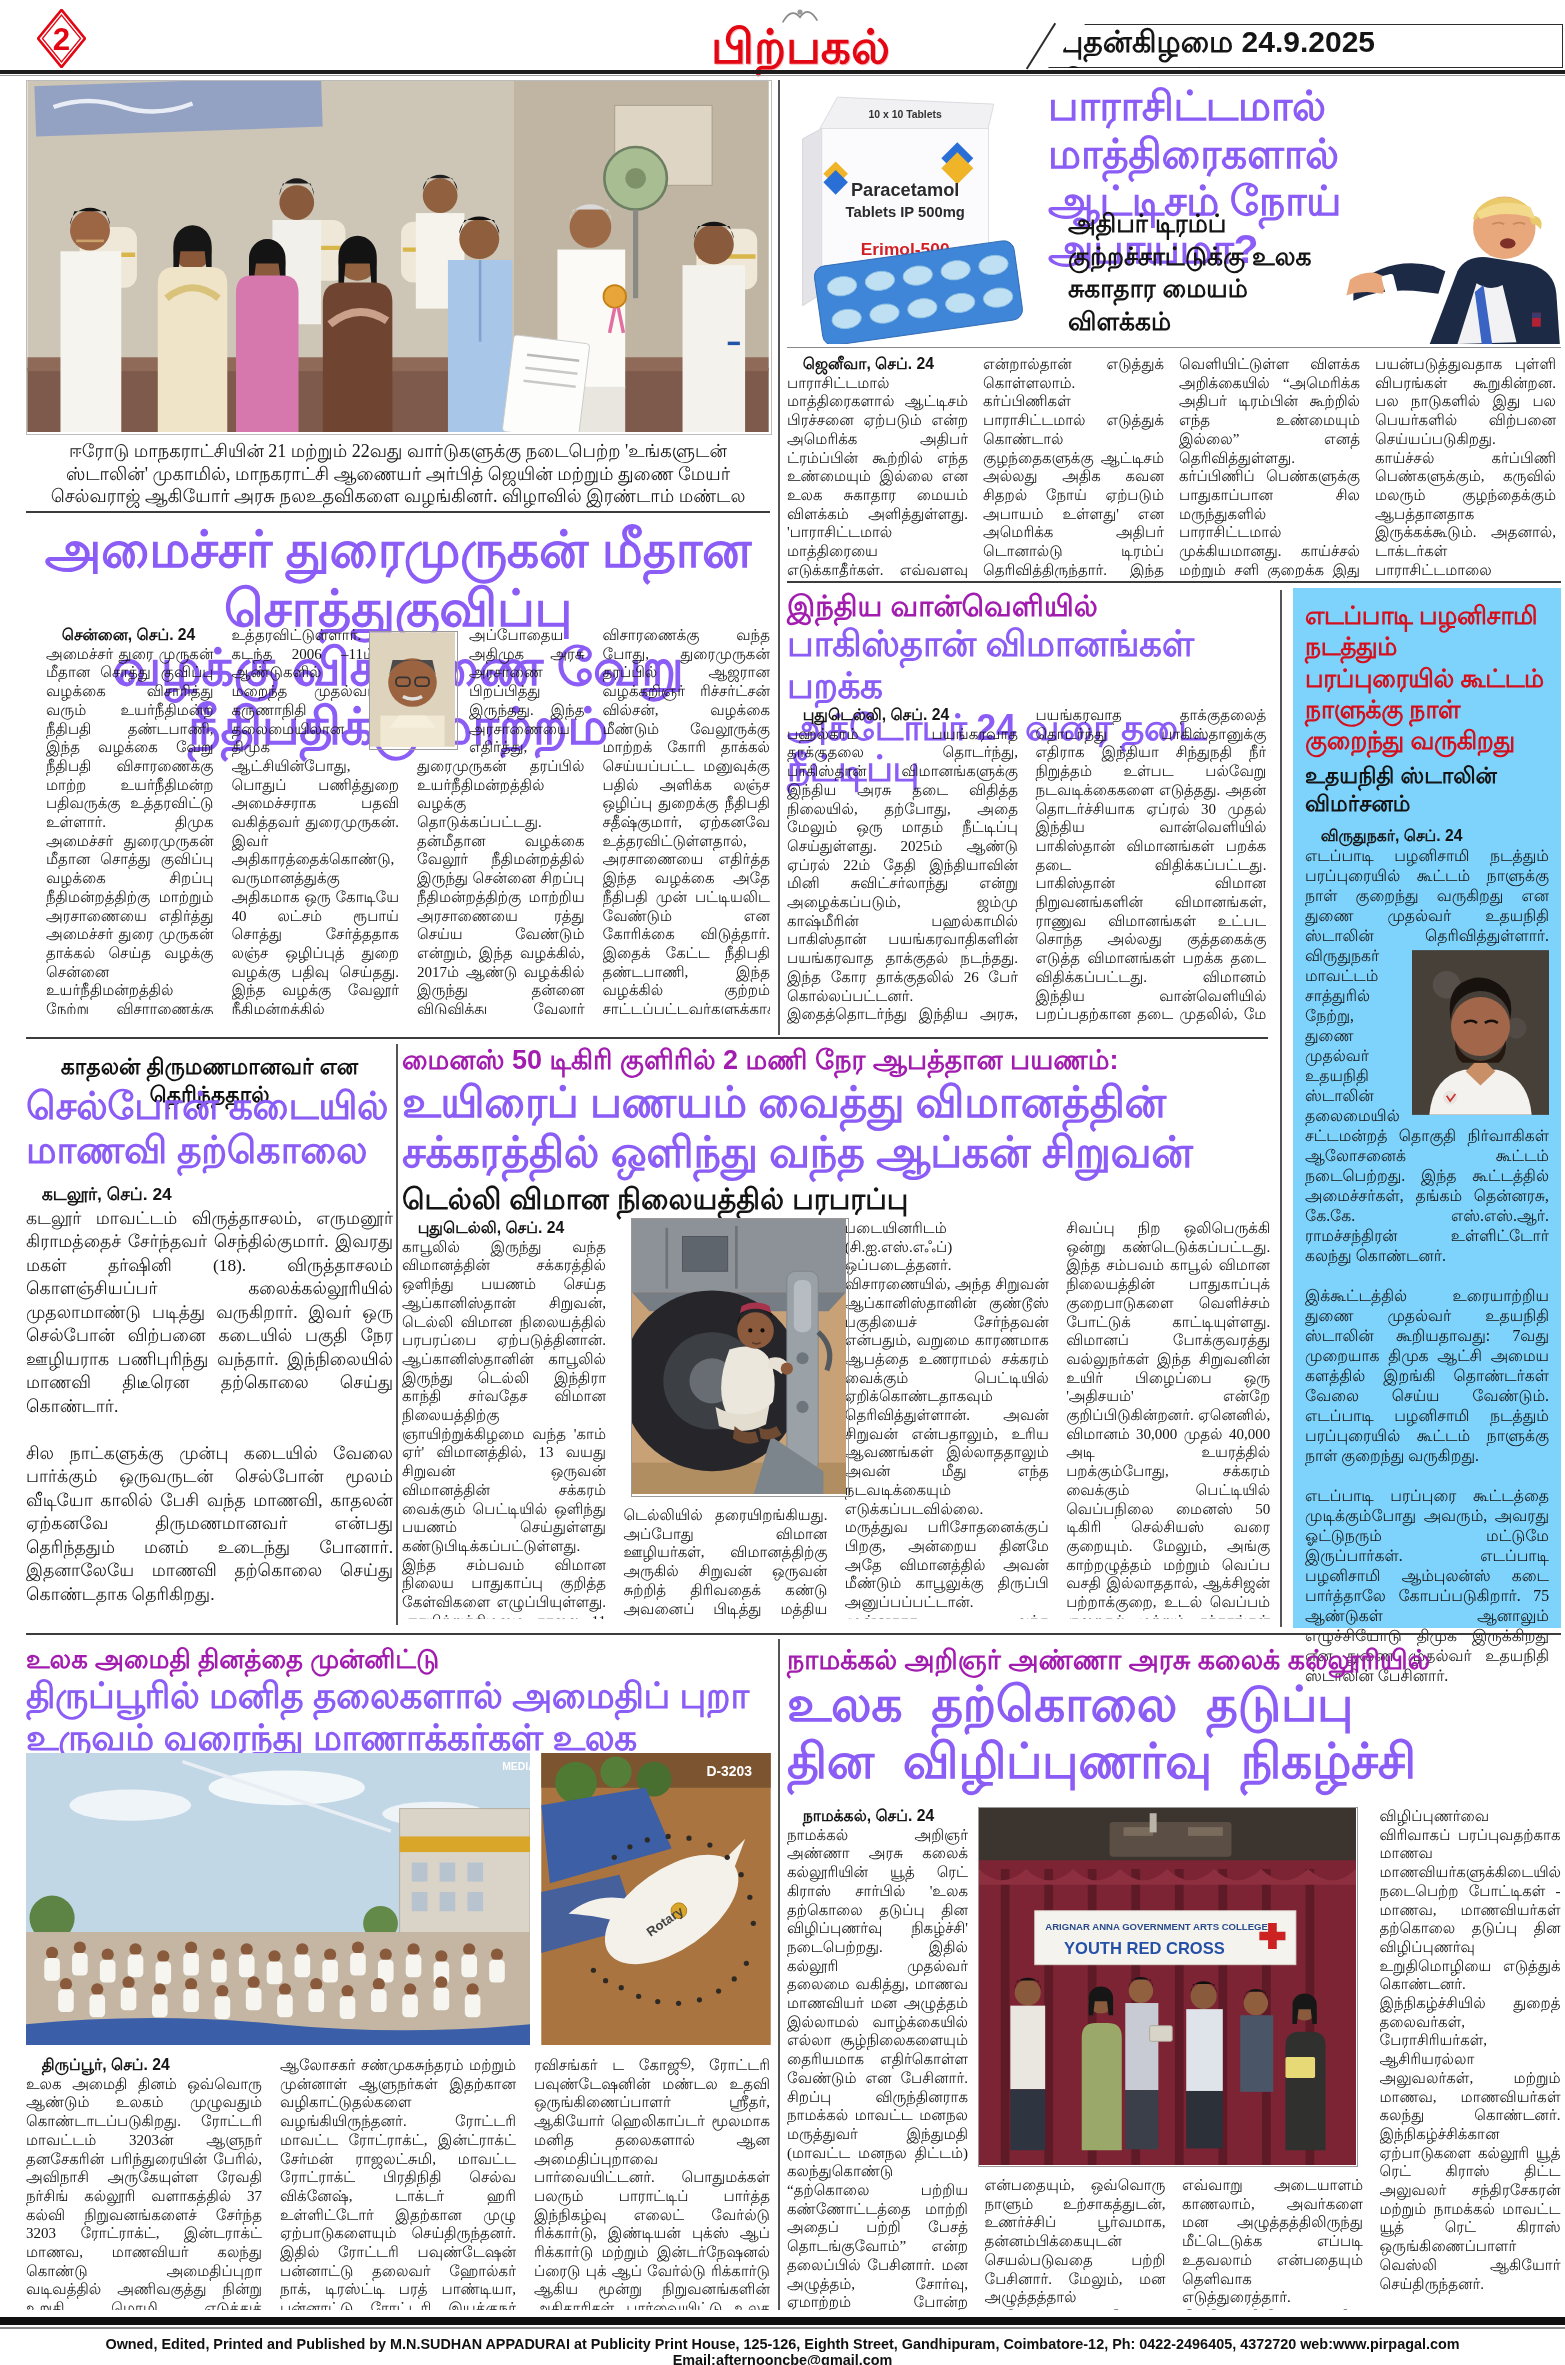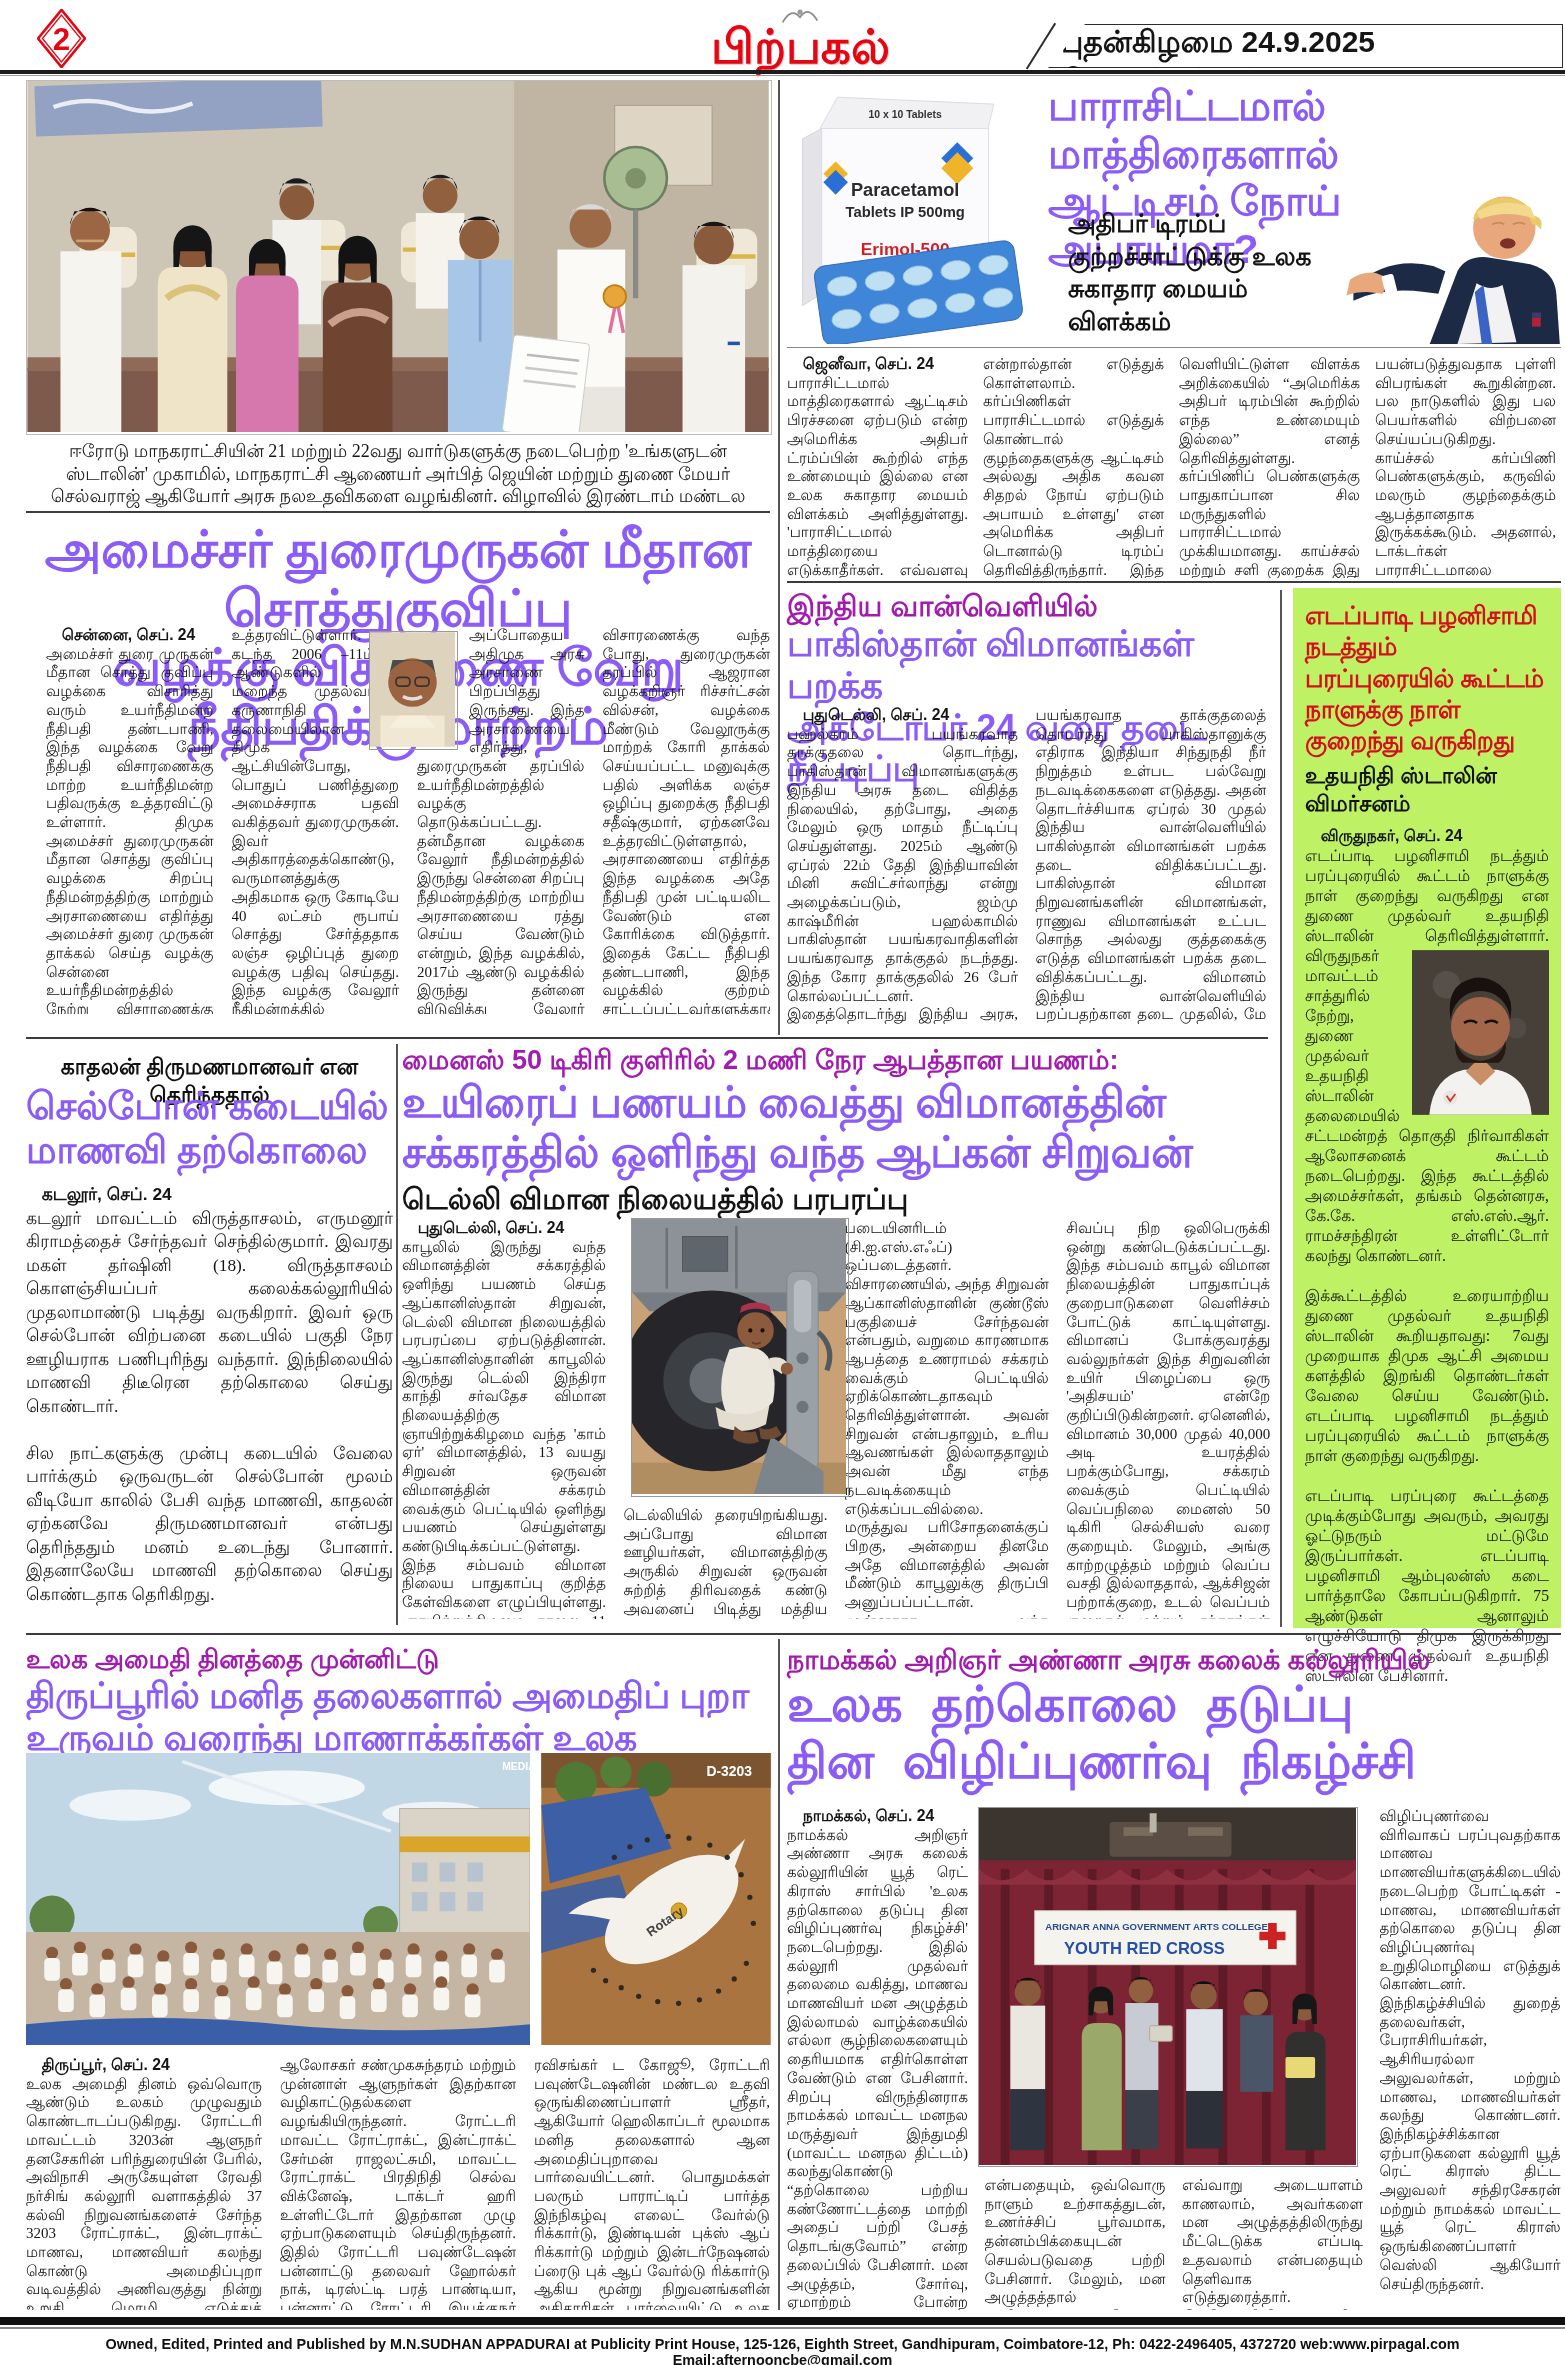--- a/index.html
+++ b/index.html
@@ -15,21 +15,21 @@
   .body-cols{display:flex;}
   .col{overflow:hidden;text-align:justify;}
   .bodytext{font-size:15px;line-height:18.7px;}
   .dl{display:block;font-weight:700;font-family:"Liberation Sans",sans-serif;font-size:15.7px;padding-left:15.7px;}
   .ph-spacer{width:100%;}
   .masthead{font-family:"Liberation Sans",sans-serif;font-weight:800;color:#e30613;font-size:47px;letter-spacing:0px;text-shadow:0.9px 0.9px 0 #f7b9b9;}
   .datebox{border:1.7px solid #2c2c2c;display:flex;justify-content:flex-end;
            font-family:"Liberation Sans",sans-serif;font-size:30px;font-weight:600;padding:0 12px;
            clip-path:polygon(37px 0,100% 0,100% 100%,0 100%);}
   .dateslash{position:absolute;width:1.7px;height:54px;background:#2c2c2c;transform:rotate(32deg);}
-  .yellowbox{background:#bef264;}
+  .yellowbox{background:#7dd3fc;}
   .yellowbox .headline{color:#d50f1c;}
   .caption{font-size:18px;line-height:22.6px;text-align:center;}
   .footer{font-family:"Liberation Sans",sans-serif;font-weight:700;font-size:14.4px;color:#111;text-align:center;}
   svg{display:block;}
 </style>
 </head>
 <body>
 
 <div class="page">
 

